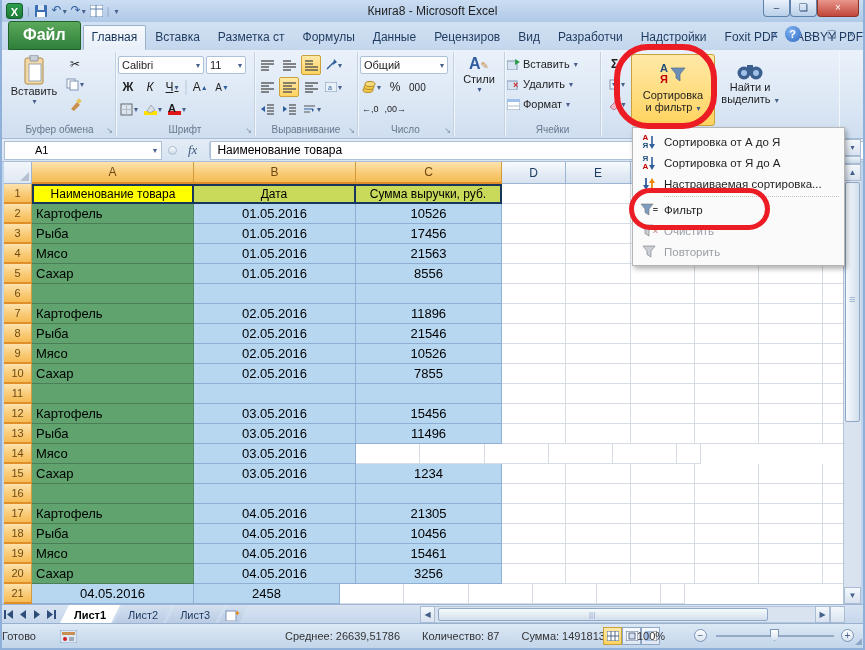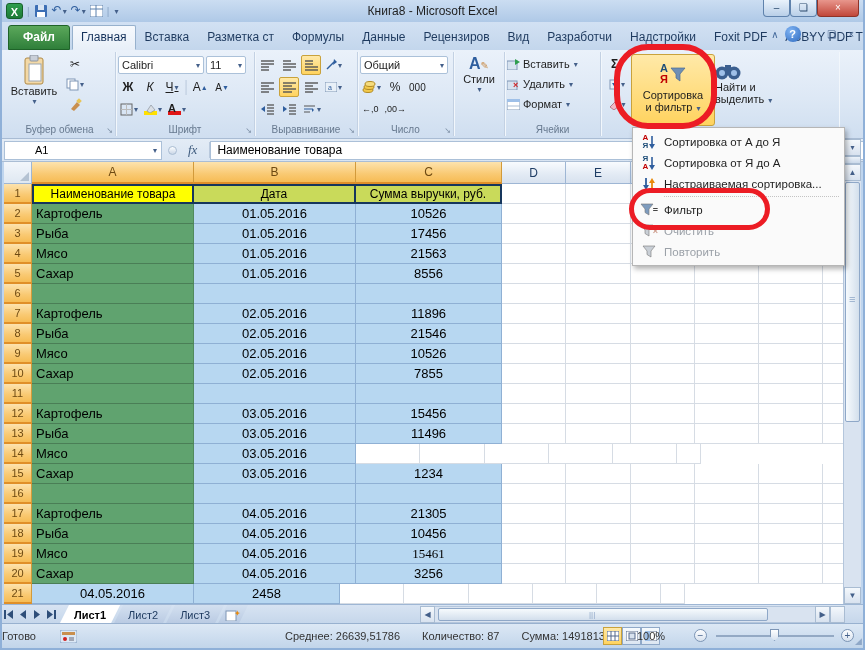--- a/index.html
+++ b/index.html
@@ -17,21 +17,21 @@
   .qsep { color:#8AA5C5; font-size:10px; }
   .title { position:absolute; left:0; right:0; text-align:center; font-size:12px; color:#1E1E1E; }
   .winbtns { position:absolute; right:4px; top:0; display:flex; }
   .wbtn { width:27px; height:17px; border:1px solid #5F82AC; border-top:none; border-radius:0 0 4px 4px;
     background:linear-gradient(#E9F2FB,#B9CFE8); font-size:10px; color:#2B4A6D; text-align:center; line-height:15px; }
   .wbtn.close { width:42px; background:linear-gradient(#E8968C,#C1473A); color:#fff; border-color:#8E3328; }
 
   
   .tabrow { position:absolute; left:0; top:22px; width:100%; height:28px;
     background:linear-gradient(#D2E1F3,#C3D6EC); display:flex; align-items:flex-end; padding-left:6px; }
-  .ftab { background:linear-gradient(#5BA85B,#2F7F3A); color:#fff; font-size:12px; font-weight:bold;
+  .ftab { background:linear-gradient(#5BA85B,#2F7F3A); color:#fff; font-size:16px; font-weight:bold;
     padding:4px 14px 5px; border-radius:3px 3px 0 0; border:1px solid #1F6329; margin-right:2px;text-align:right; }
   .rtab { font-size:12px; color:#1E3A5F; padding:4px 8px 5px; border:1px solid transparent; white-space:nowrap; }
   .rtab.active { background:linear-gradient(#F7FAFD,#E8EFF8); border-color:#97B1CD; border-bottom-color:#E8EFF8;
     border-radius:2px 2px 0 0; color:#15325B; }
   .tabrow-right { position:absolute; right:6px; top:26px; display:flex; align-items:center; gap:6px; }
   .collapse-caret { font-size:10px; color:#44699B; }
   .helpbtn { width:16px; height:16px; border-radius:50%; background:radial-gradient(circle at 35% 30%,#7FB3F2,#2E6AC0);
     color:#fff; font-size:11px; font-weight:bold; text-align:center; line-height:16px; }
   .miniwb { font-size:10px; color:#44608A; padding:0 3px; }
 
@@ -50,21 +50,21 @@
     font-size:12px; color:#1E1E1E; border:1px solid transparent; border-radius:2px; padding:0 1px; }
   .caret { font-size:8px; color:#44608A; margin-left:1px; }
   .combo { background:#fff; border:1px solid #ABC1D9; border-radius:2px; height:18px; font-size:11px;
     display:flex; align-items:center; justify-content:space-between; padding:0 3px; color:#1E1E1E; }
   .bold-g { font-weight:bold; } .ital-g { font-style:italic; } .und-g { text-decoration:underline; }
   .clrbar { display:block; width:13px; height:4px; margin-top:-2px; }
   .cellbtn { display:flex; align-items:center; gap:3px; font-size:11px; height:20px; color:#1E1E1E; white-space:nowrap; }
   .sortfilter { width:84px; height:72px; border:1px solid #C9A23C; border-radius:3px;
     background:linear-gradient(#FFE9A8,#FFD35F); display:flex; flex-direction:column; align-items:center;
     font-size:11px; color:#1E1E1E; padding-top:4px; }
-  .findbtn { width:70px; height:72px; display:flex; flex-direction:column; align-items:flex-start; font-size:11px; color:#1E1E1E; padding-top:5px; }
+  .findbtn { width:70px; height:72px; display:flex; flex-direction:column; align-items:center; font-size:11px; color:#1E1E1E; padding-top:5px; }
   .azstack { display:flex; align-items:center; gap:2px; height:30px; }
   .azletters { display:flex; flex-direction:column; font-size:11px; font-weight:bold; line-height:11px; }
 
   
   .frow { position:absolute; left:0; top:139px; width:100%; height:23px;
     background:linear-gradient(#E3ECF6,#D8E4F2); display:flex; align-items:center; border-bottom:1px solid #AABDD4; }
   .namebox { width:158px; height:19px; background:#fff; border:1px solid #ABC0D8; margin-left:2px;
     font-size:11px; display:flex; align-items:center; padding-left:30px; color:#000; position:relative; }
   .namebox .caret { position:absolute; right:4px; }
   .fdivider { width:20px; height:19px; display:flex; align-items:center; justify-content:center; }
@@ -747,21 +747,21 @@
           <div class="cell wc ctr" style="width: 65px;"></div>
           <div class="cell wc ctr" style="width: 64px;"></div>
           <div class="cell wc ctr" style="width: 64px;"></div>
           <div class="cell wc ctr" style="width: 64px;"></div>
           <div class="cell wc ctr" style="width: 24px;"></div>
         </div>
         <div class="grow">
           <div class="rh sel">19</div>
           <div class="cell gc cell name" style="width: 162px;">Мясо</div>
           <div class="cell bc cell ctr" style="width: 162px;">04.05.2016</div>
-          <div class="cell bc cell ctr" style="width: 146px; font-family: Liberation Serif, serif;">15461</div>
+          <div class="cell bc cell ctr" style="width: 146px;">15461</div>
           <div class="cell wc ctr" style="width: 64px;"></div>
           <div class="cell wc ctr" style="width: 65px;"></div>
           <div class="cell wc ctr" style="width: 64px;"></div>
           <div class="cell wc ctr" style="width: 64px;"></div>
           <div class="cell wc ctr" style="width: 64px;"></div>
           <div class="cell wc ctr" style="width: 24px;"></div>
         </div>
         <div class="grow">
           <div class="rh sel">20</div>
           <div class="cell gc cell name" style="width: 162px;">Сахар</div>

